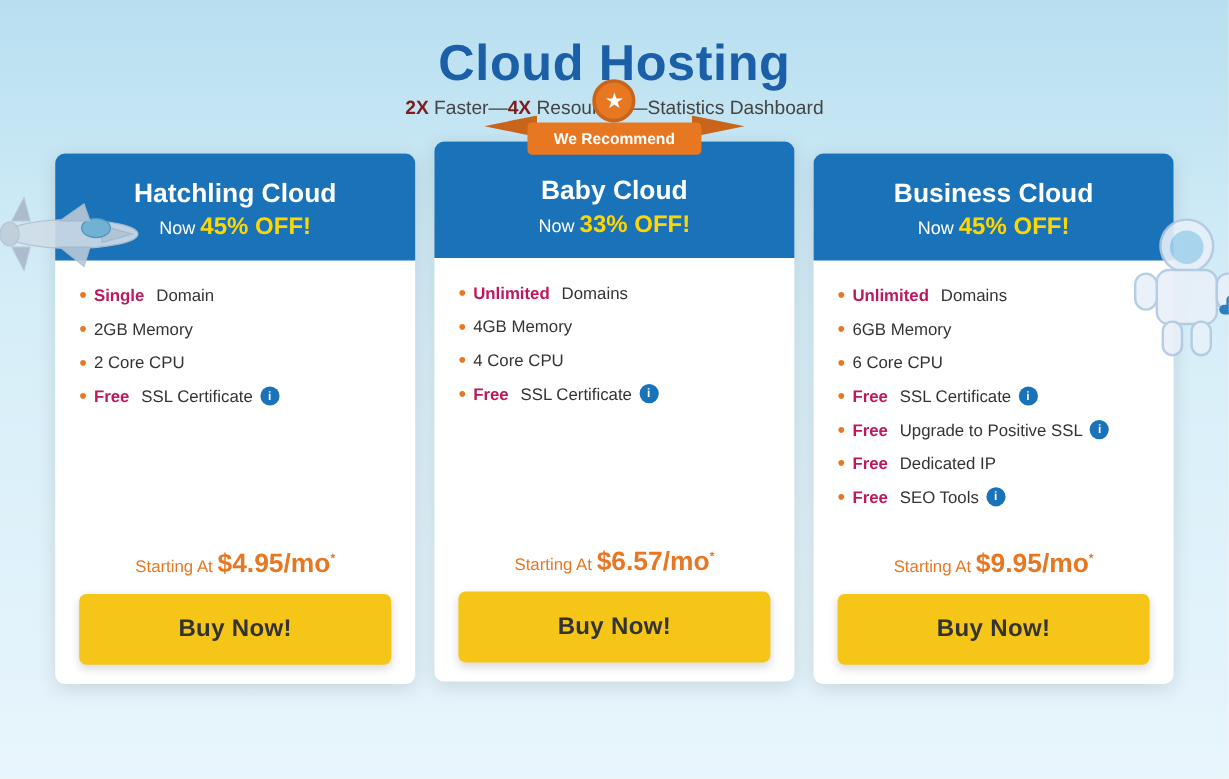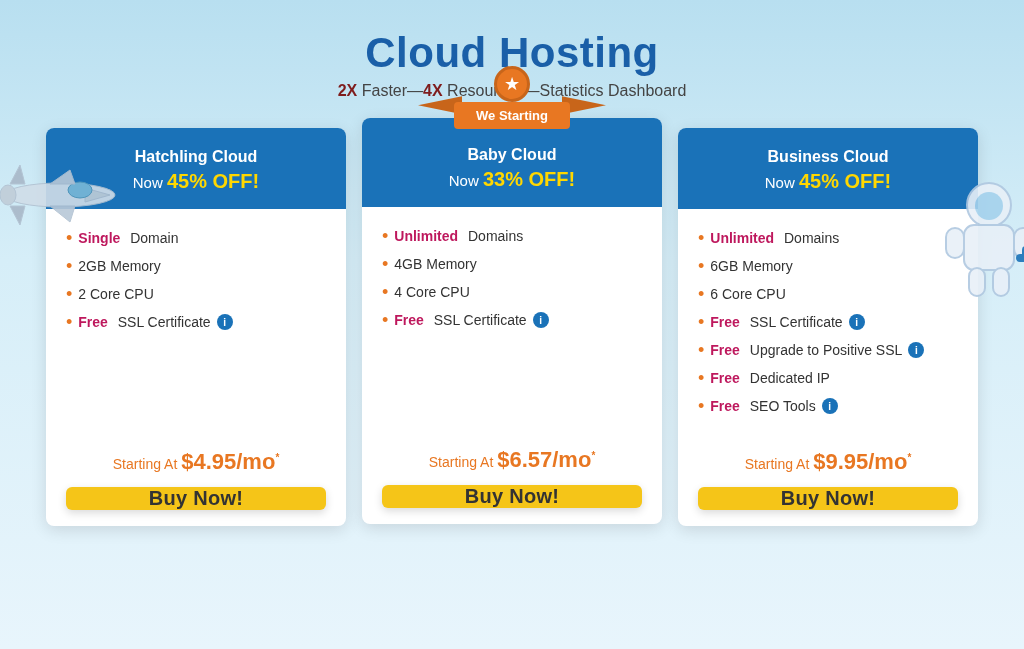--- a/index.html
+++ b/index.html
@@ -63,21 +63,21 @@
 
     .card-header {
       background: #1a72b8;
       border-radius: 8px 8px 0 0;
       padding: 20px 16px 16px;
       text-align: center;
     }
 
     .card-header h2 {
       color: #fff;
-      font-size: 16px;
+      font-size: 22px;
       font-weight: 900;
     }
 
     .card-discount {
       color: #fff;
       font-size: 15px;
       margin-top: 4px;
     }
 
     .card-discount strong {
@@ -156,21 +156,21 @@
 
     .buy-btn {
       display: block;
       width: 100%;
       background: #f5c518;
       color: #333;
       font-size: 20px;
       font-weight: 900;
       border: none;
       border-radius: 6px;
-      padding: 0 0;
+      padding: 18px 0;
       cursor: pointer;
       letter-spacing: 0.3px;
       box-shadow: 0 3px 8px rgba(0,0,0,0.15);
     }
 
     
     .recommended-badge {
       position: absolute;
       top: -52px;
       left: 50%;
@@ -292,21 +292,21 @@
       <button class="buy-btn">Buy Now!</button>
     </div>
   </div>
 
   <div class="card featured">
     <div class="recommended-badge">
       <div class="badge-wings">
         <div class="badge-star">★</div>
         <div class="badge-wing-left"></div>
         <div class="badge-wing-right"></div>
-        <div class="badge-ribbon">We Starting</div>
+        <div class="badge-ribbon">We Recommend</div>
       </div>
     </div>
     <div class="card-header">
       <h2>Baby Cloud</h2>
       <div class="card-discount">
         Now <strong>33% OFF!</strong>
       </div>
     </div>
     <div class="card-body">
       <ul class="feature-list">

